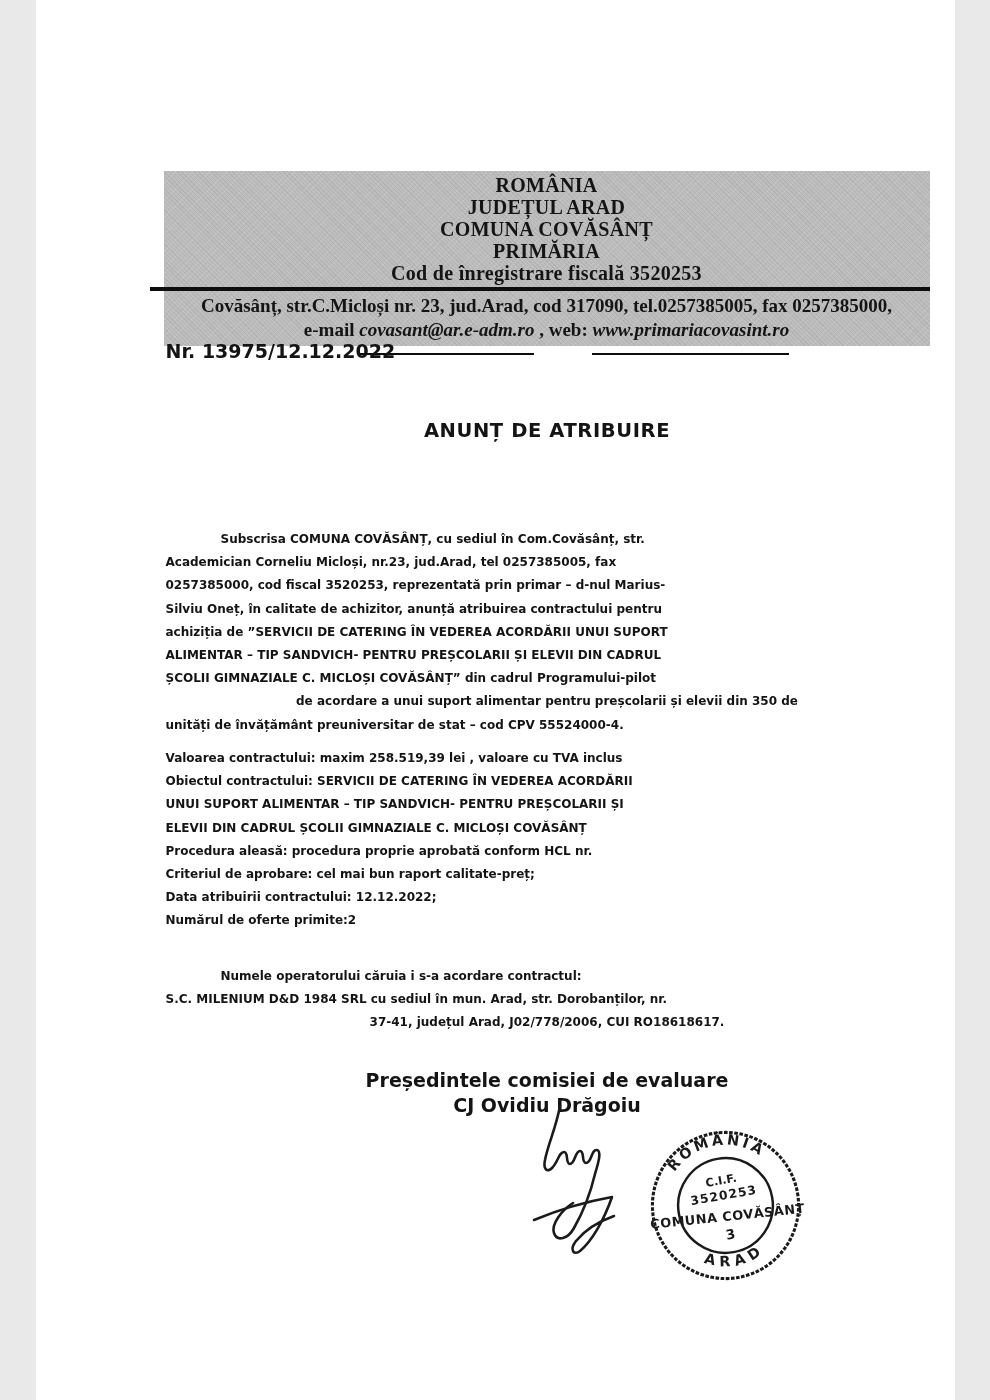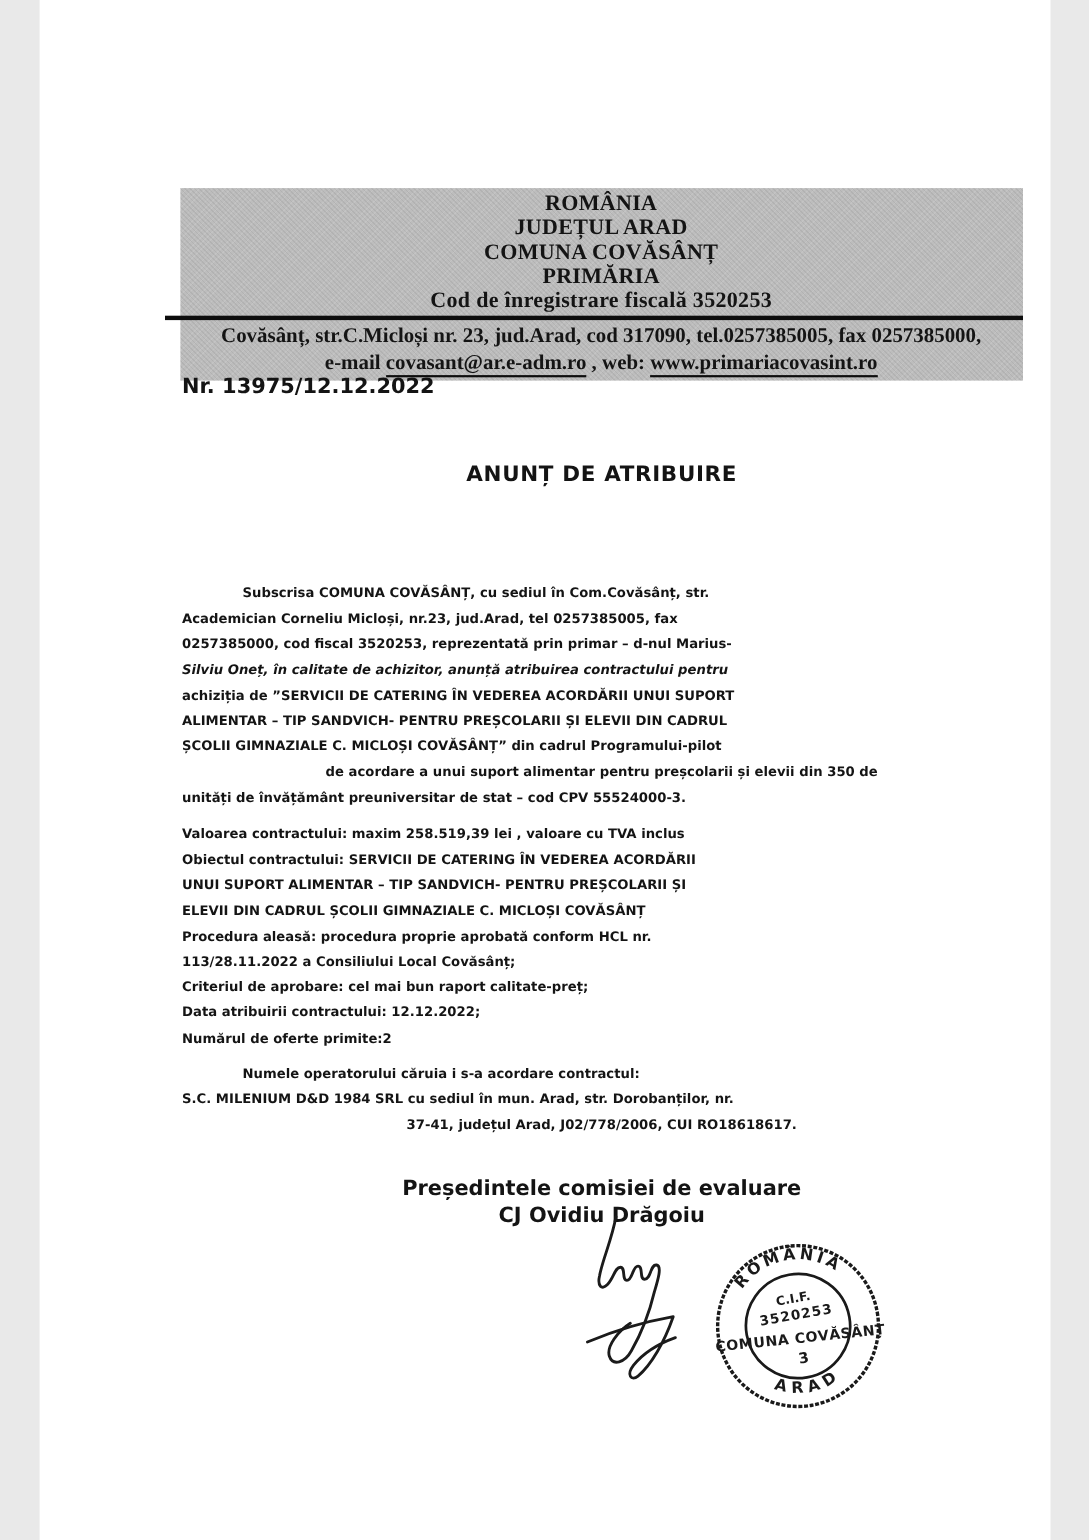--- a/index.html
+++ b/index.html
@@ -19,21 +19,21 @@
     background-image:
       repeating-linear-gradient(45deg, rgba(0,0,0,.06) 0 1px, rgba(255,255,255,0) 1px 3px),
       repeating-linear-gradient(-45deg, rgba(255,255,255,.10) 0 1px, rgba(0,0,0,0) 1px 4px);
     font-family:"Liberation Serif", serif;
   }
   .header-identity { padding-top:3px; }
   .hline { font-size:20px; line-height:22px; letter-spacing:.3px; }
   .header-rule { height:4px; background:#0d0d0d; width:calc(100% + 14px); margin:3px 0 3px -14px; }
   .header-contact { padding-bottom:4px; }
   .cline { font-size:19px; line-height:24px; }
-  .ulink { border-bottom:2px solid #0d0d0d; padding-bottom:1px; cursor:pointer; }
+  .ulink { border-bottom:2px solid #0d0d0d; padding-bottom:13px; cursor:pointer;font-style:italic; }
 
   .reg-number { position:absolute; left:130px; top:340px; font-size:19px; }
 
   .doc-title { position:absolute; left:130px; top:419px; width:763px; font-size:19.5px; letter-spacing:.6px; }
 
   .body-block { position:absolute; left:130px; width:763px; font-size:12px; }
   .body-block .line { line-height:23.2px; }
   #para1 { top:528px; }
   #para2 { top:747px; }
   #para3 { top:965px; }
@@ -70,36 +70,35 @@
 
   <div class="reg-number line">Nr. 13975/12.12.2022</div>
 
   <div class="doc-title line c">ANUNȚ DE ATRIBUIRE</div>
 
   <div id="para1" class="body-block">
 
   <div class="line ind j" style="word-spacing: 0px;">Subscrisa COMUNA COVĂSÂNȚ, cu sediul în Com.Covăsânț, str.</div>
       <div class="line j" style="word-spacing: 0px;">Academician Corneliu Micloși, nr.23, jud.Arad, tel 0257385005, fax</div>
       <div class="line j" style="word-spacing: 0px;">0257385000, cod fiscal 3520253, reprezentată prin primar – d-nul Marius-</div>
-      <div class="line j" style="word-spacing: 0px; font-style: italic;">Silviu Oneț, în calitate de achizitor, anunță atribuirea contractului pentru</div>
+      <div class="line j" style="word-spacing: 0px;">Silviu Oneț, în calitate de achizitor, anunță atribuirea contractului pentru</div>
       <div class="line j" style="word-spacing: 0px;">achiziția de ”SERVICII DE CATERING ÎN VEDEREA ACORDĂRII UNUI SUPORT</div>
       <div class="line j" style="word-spacing: 0px;">ALIMENTAR – TIP SANDVICH- PENTRU PREȘCOLARII ȘI ELEVII DIN CADRUL</div>
       <div class="line j" style="word-spacing: 0px;">ȘCOLII GIMNAZIALE C. MICLOȘI COVĂSÂNȚ” din cadrul Programului-pilot</div>
       <div class="line j" style="word-spacing: 0px; text-align: center;">de acordare a unui suport alimentar pentru preșcolarii și elevii din 350 de</div>
-      <div class="line">unități de învățământ preuniversitar de stat – cod CPV 55524000-3.</div>
+      <div class="line">unități de învățământ preuniversitar de stat – cod CPV 55524000-4.</div>
     </div>
 
   <div id="para2" class="body-block">
 
   <div class="line">Valoarea contractului: maxim 258.519,39 lei , valoare cu TVA inclus</div>
       <div class="line j" style="word-spacing: 0px;">Obiectul contractului: SERVICII DE CATERING ÎN VEDEREA ACORDĂRII</div>
       <div class="line j" style="word-spacing: 0px;">UNUI SUPORT ALIMENTAR – TIP SANDVICH- PENTRU PREȘCOLARII ȘI</div>
       <div class="line">ELEVII DIN CADRUL ȘCOLII GIMNAZIALE C. MICLOȘI COVĂSÂNȚ</div>
       <div class="line j" style="word-spacing: 0px;">Procedura aleasă: procedura proprie aprobată conform HCL nr.</div>
-      <div class="line">113/28.11.2022 a Consiliului Local Covăsânț;</div>
       <div class="line">Criteriul de aprobare: cel mai bun raport calitate-preț;</div>
       <div class="line">Data atribuirii contractului: 12.12.2022;</div>
       <div class="line">Numărul de oferte primite:2</div>
     </div>
 
   <div id="para3" class="body-block">
 
   <div class="line ind">Numele operatorului căruia i s-a acordare contractul:</div>
       <div class="line j" style="word-spacing: 0px;">S.C. MILENIUM D&amp;D 1984 SRL cu sediul în mun. Arad, str. Dorobanților, nr.</div>
       <div class="line c">37-41, județul Arad, J02/778/2006, CUI RO18618617.</div>

